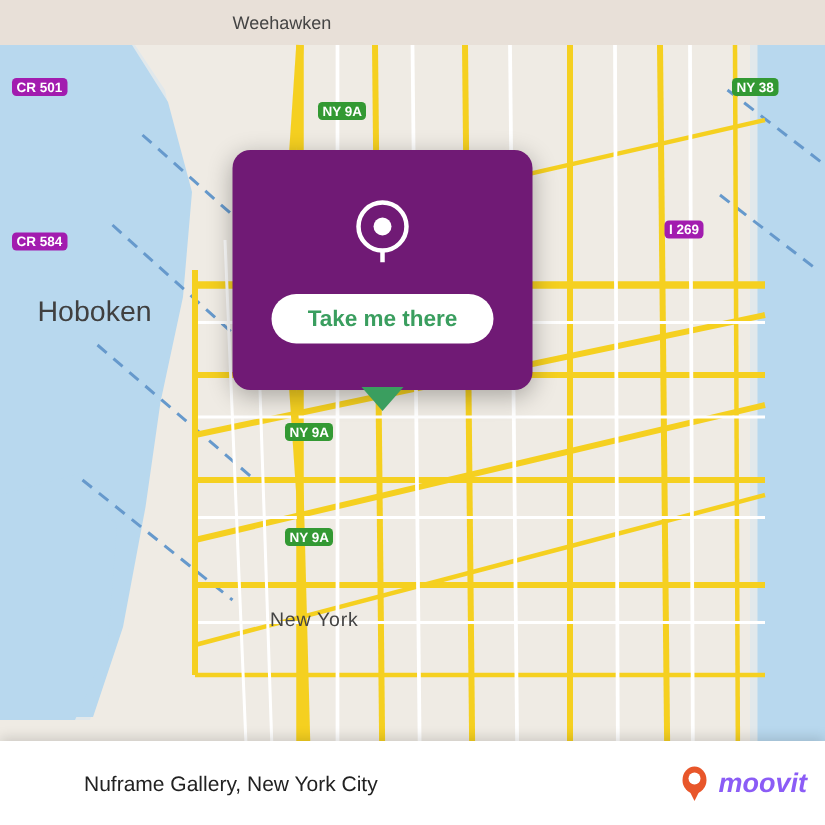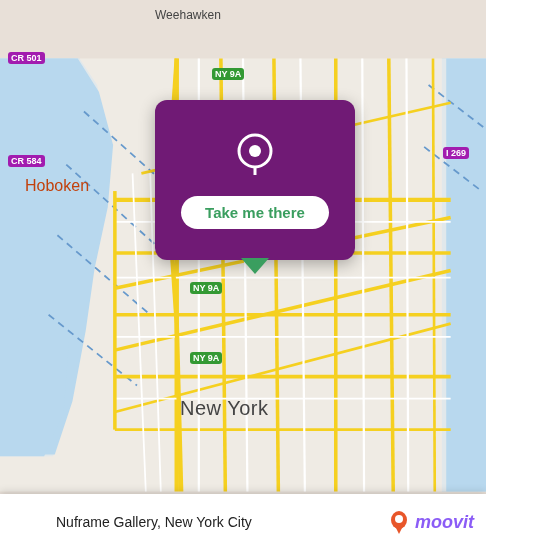--- a/index.html
+++ b/index.html
@@ -1,20 +1,20 @@
 <!DOCTYPE html>
 <html><head>
   <meta charset="utf-8">
   <style>
     * { margin: 0; padding: 0; box-sizing: border-box; }
     body { width: 550px; height: 550px; overflow: hidden; font-family: Arial, sans-serif; }
 
     #map-container {
       position: relative;
-      width: 486px;
+      width: 550px;
       height: 550px;
       background-color: #e8e0d8;
       overflow: hidden;
     }
 
     
     #map-svg {
       position: absolute;
       inset: 0;
       width: 100%;
@@ -119,34 +119,34 @@
       padding: 2px 4px;
       border-radius: 3px;
       z-index: 15;
     }
 
     
     #ny-label {
       position: absolute;
       bottom: 130px;
       left: 180px;
-      font-size: 20px;
+      font-size: 13px;
       color: #444;
       font-weight: 400;
       z-index: 5;
       letter-spacing: 0.5px;
     }
 
     
     #hoboken-label {
       position: absolute;
-      top: 177px;
+      top: 198px;
       left: 25px;
-      font-size: 16px;
-      color: #c2410c;
+      font-size: 19px;
+      color: #404040;
       z-index: 5;
     }
 
     
     #weehawken-label {
       position: absolute;
       top: 8px;
       left: 155px;
       font-size: 12px;
       color: #444;

